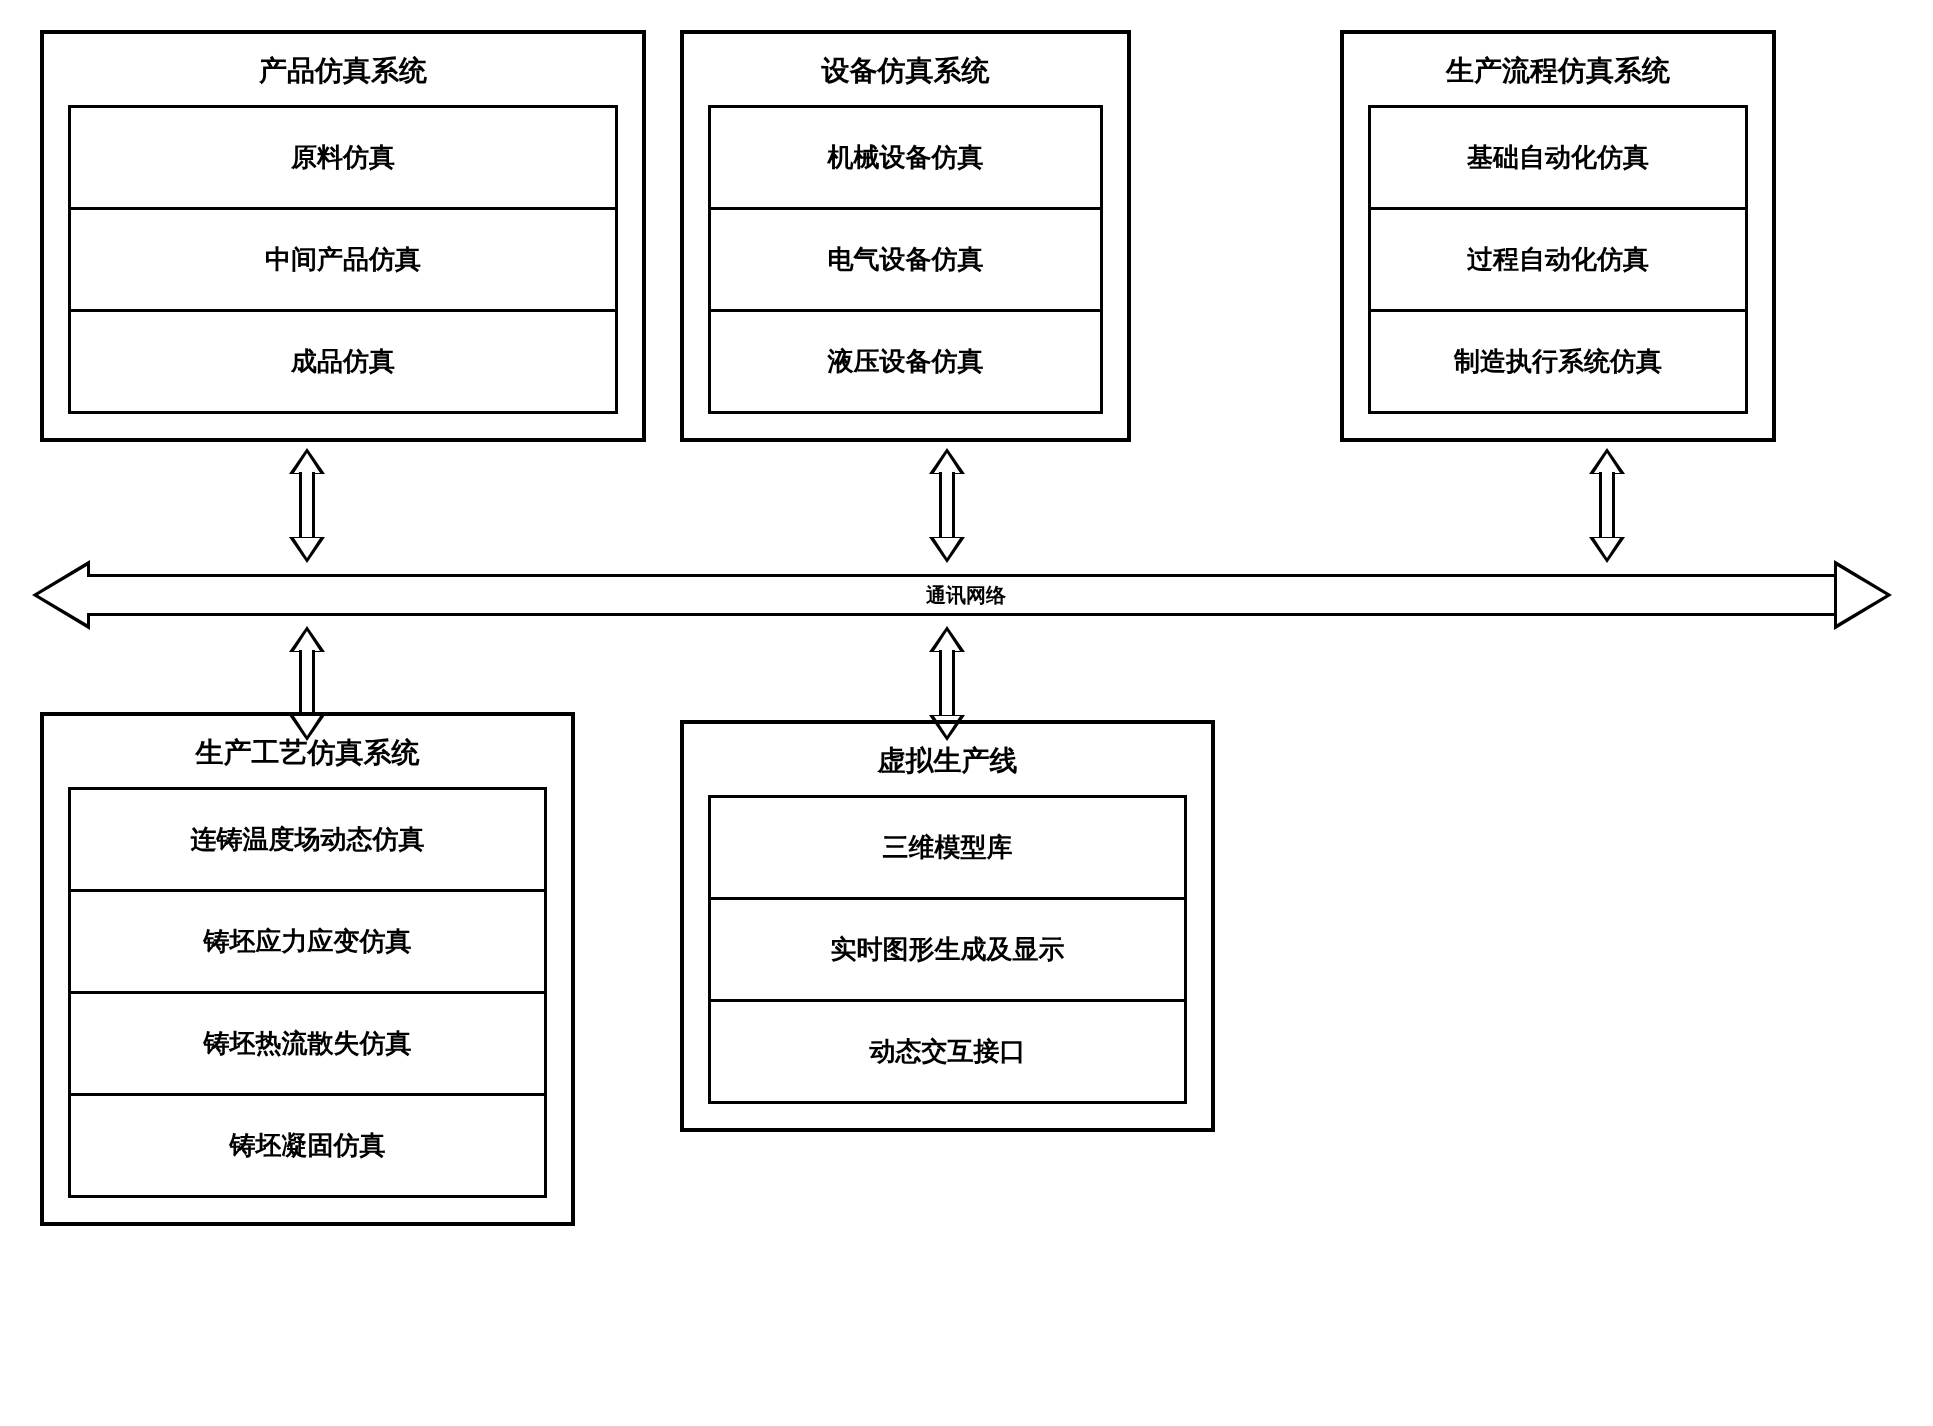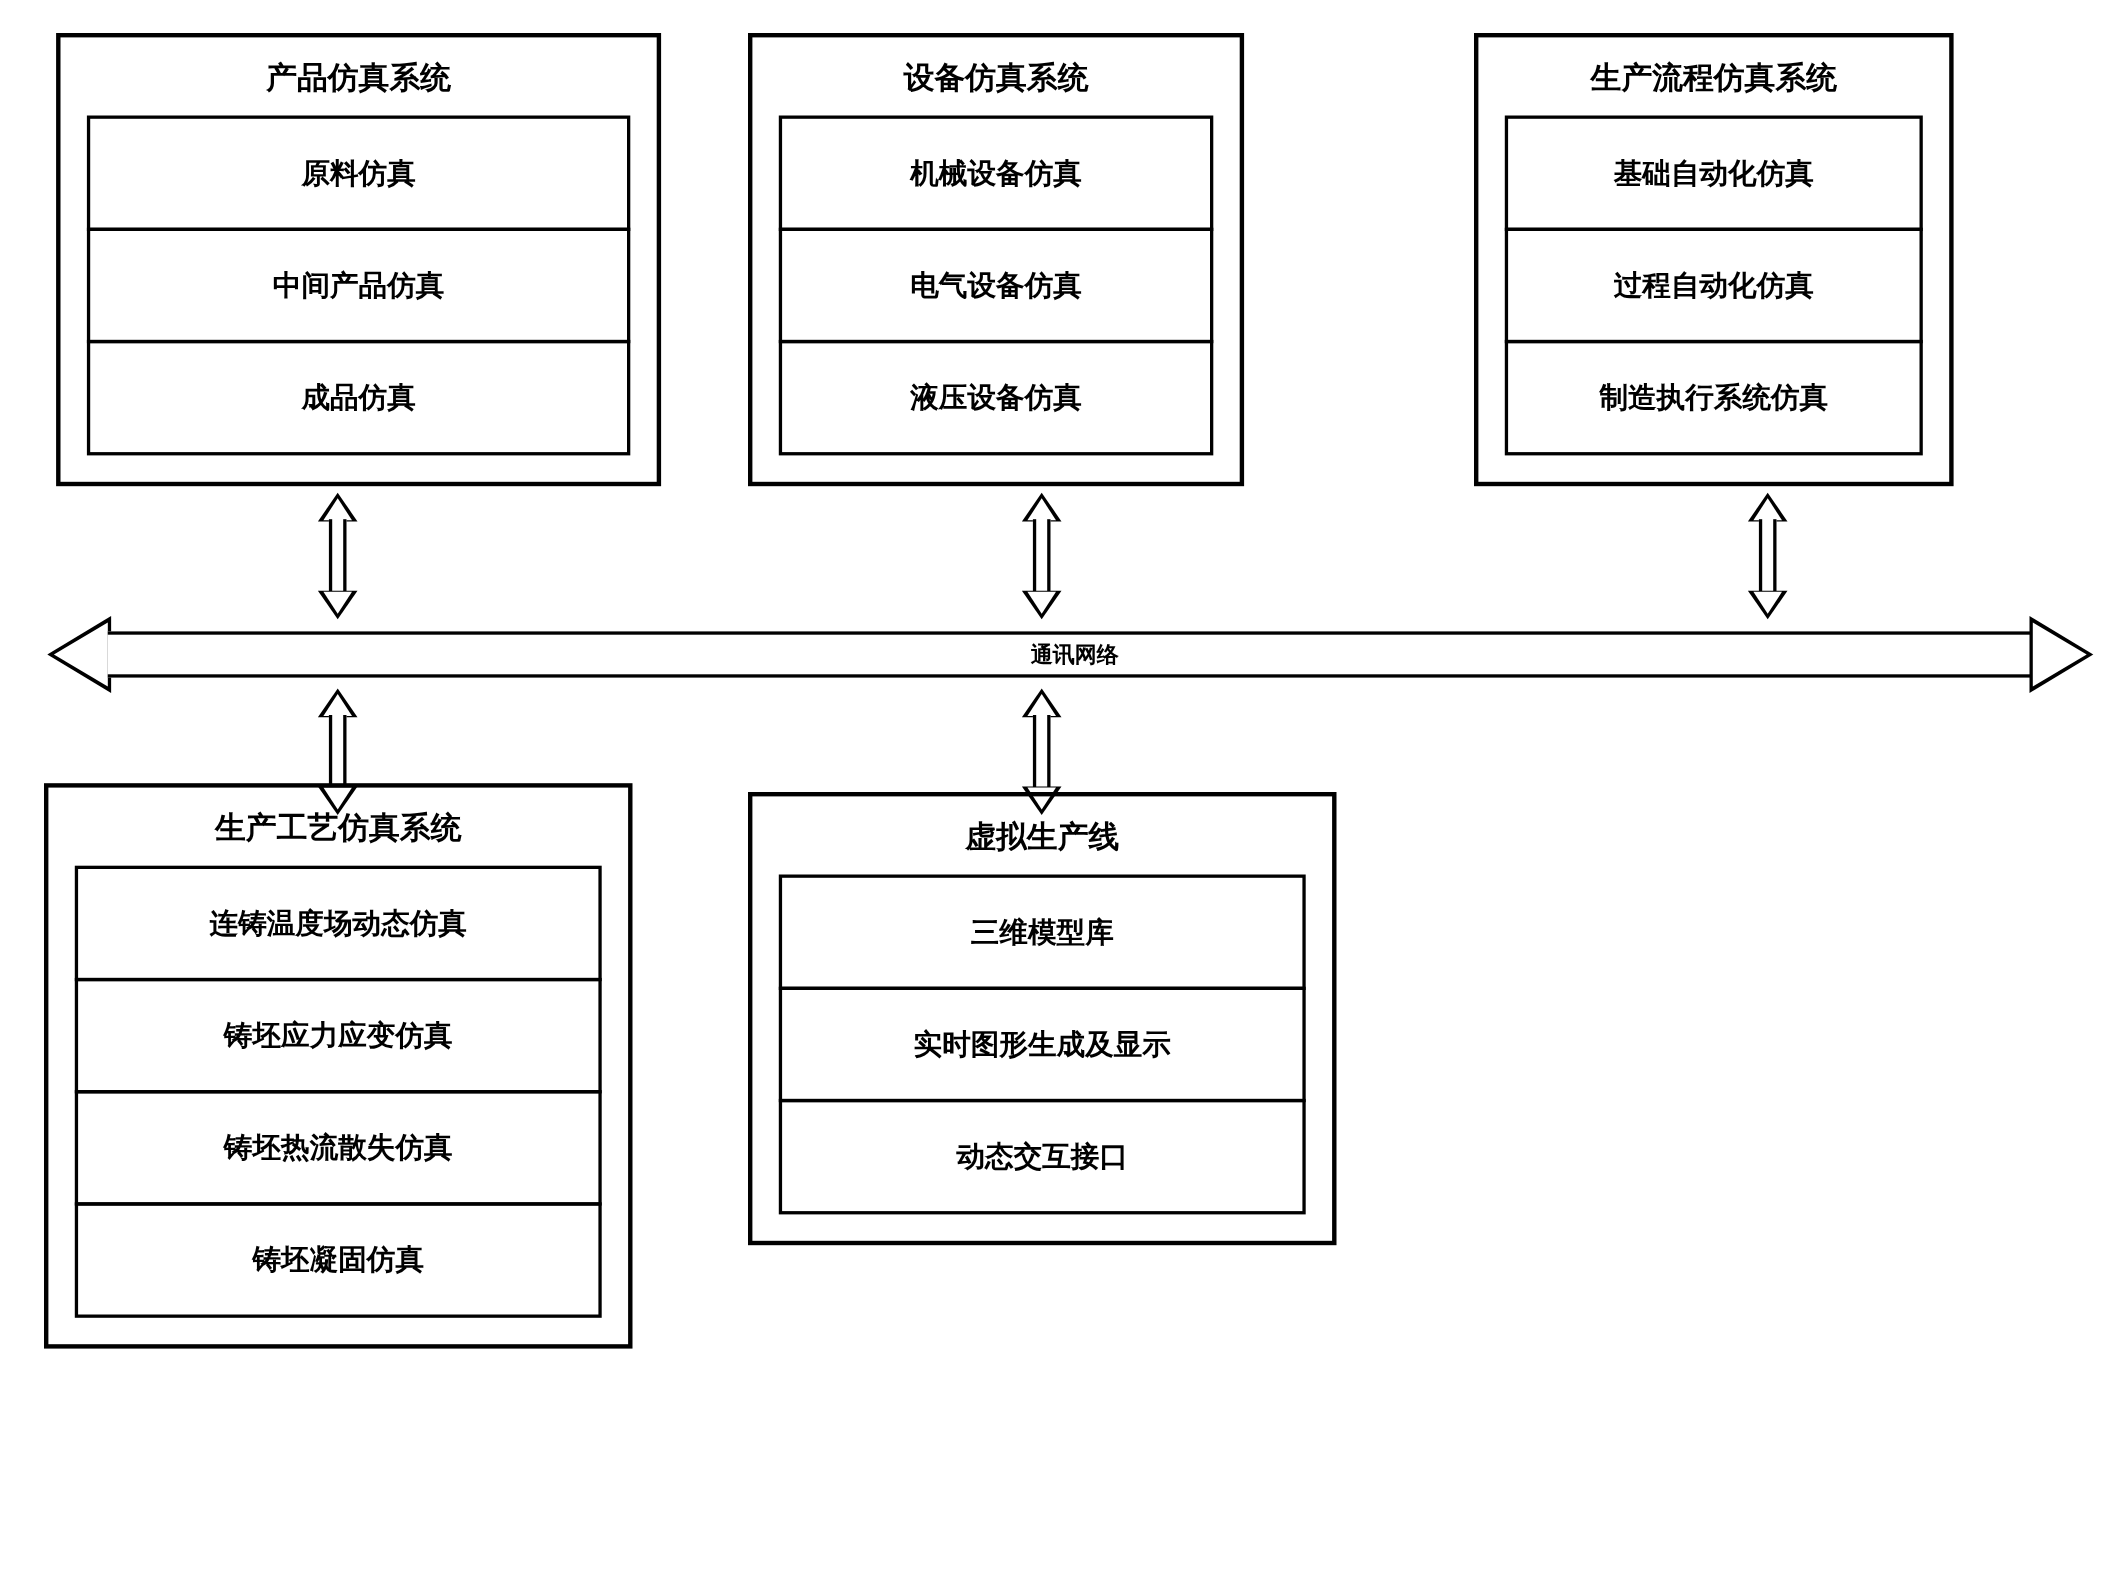--- a/index.html
+++ b/index.html
@@ -29,30 +29,30 @@
     border: 3px solid #000;
     text-align: center;
     font-weight: bold;
     font-size: 26px;
     padding: 32px 8px;
     margin-top: -3px; 
     box-sizing: border-box;
   }
   .item-box:first-of-type { margin-top: 0; }
   
-  #box-product   { left: 31px;   top: 10px;  width: 550px; font-family: Liberation Serif, serif; }
+  #box-product   { left: 20px;   top: 10px;  width: 606px; font-family: Liberation Serif, serif; }
   #box-equipment { left: 660px;  top: 10px;  width: 451px; }
   #box-flow      { left: 1320px; top: 10px;  width: 436px; }
   #box-process   { left: 20px;   top: 692px; width: 535px; }
   #box-virtual   { left: 660px;  top: 700px; width: 535px; }
 
   
   .bus {
     position: absolute;
-    left: 23px;
+    left: 12px;
     top: 540px;
     width: 1860px;
     height: 70px;
     text-decoration: underline;
   }
   .bus-shaft {
     position: absolute;
     left: 55px; right: 55px;
     top: 14px; bottom: 14px;
     border-top: 3px solid #000;

